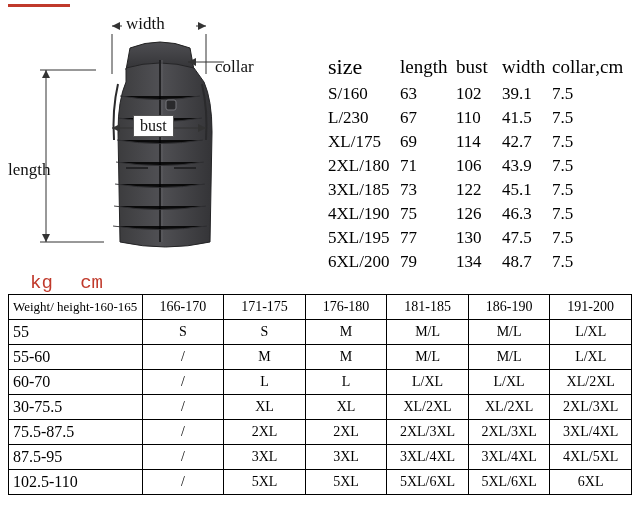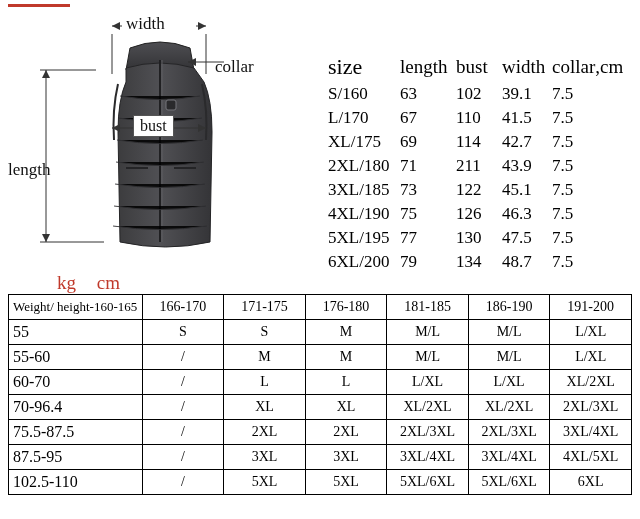--- a/index.html
+++ b/index.html
@@ -83,24 +83,23 @@
   .size-table th.c3, .size-table td.c3 { width: 50px; }
   .size-table th.c4, .size-table td.c4 { width: 40px; }
   .size-table th.c0 { font-size: 22px; }
   .unit-cm { font-size: 12px; }
 
   
   .kgcm {
     position: absolute;
     left: 30px;
     top: 272px;
-    font-family: Liberation Serif, serif;
+    font-family: Liberation Mono, monospace;
     font-size: 19px;
     color: #c0392b;
-    margin-left: 27px;
   }
   .kgcm span { margin-right: 16px; }
 
   
   .fit-table {
     position: absolute;
     left: 8px;
     top: 294px;
     width: 624px;
     border-collapse: collapse;
@@ -227,39 +226,39 @@
     <tbody>
       <tr>
         <td class="c0">S/160</td>
         <td class="c1">63</td>
         <td class="c2">102</td>
         <td class="c3">39.1</td>
         <td class="c4">7.5</td>
         <td></td>
       </tr>
       <tr>
-        <td class="c0">L/170</td>
+        <td class="c0">L/230</td>
         <td class="c1">67</td>
         <td class="c2">110</td>
         <td class="c3">41.5</td>
         <td class="c4">7.5</td>
         <td></td>
       </tr>
       <tr>
         <td class="c0">XL/175</td>
         <td class="c1">69</td>
         <td class="c2">114</td>
         <td class="c3">42.7</td>
         <td class="c4">7.5</td>
         <td></td>
       </tr>
       <tr>
         <td class="c0">2XL/180</td>
         <td class="c1">71</td>
-        <td class="c2">211</td>
+        <td class="c2">106</td>
         <td class="c3">43.9</td>
         <td class="c4">7.5</td>
         <td></td>
       </tr>
       <tr>
         <td class="c0">3XL/185</td>
         <td class="c1">73</td>
         <td class="c2">122</td>
         <td class="c3">45.1</td>
         <td class="c4">7.5</td>
@@ -340,21 +339,21 @@
       <tr>
         <td class="first">60-70</td>
         <td>/</td>
         <td>L</td>
         <td>L</td>
         <td>L/XL</td>
         <td>L/XL</td>
         <td>XL/2XL</td>
       </tr>
       <tr>
-        <td class="first">70-96.4</td>
+        <td class="first">30-75.5</td>
         <td>/</td>
         <td>XL</td>
         <td>XL</td>
         <td>XL/2XL</td>
         <td>XL/2XL</td>
         <td>2XL/3XL</td>
       </tr>
       <tr>
         <td class="first">75.5-87.5</td>
         <td>/</td>

